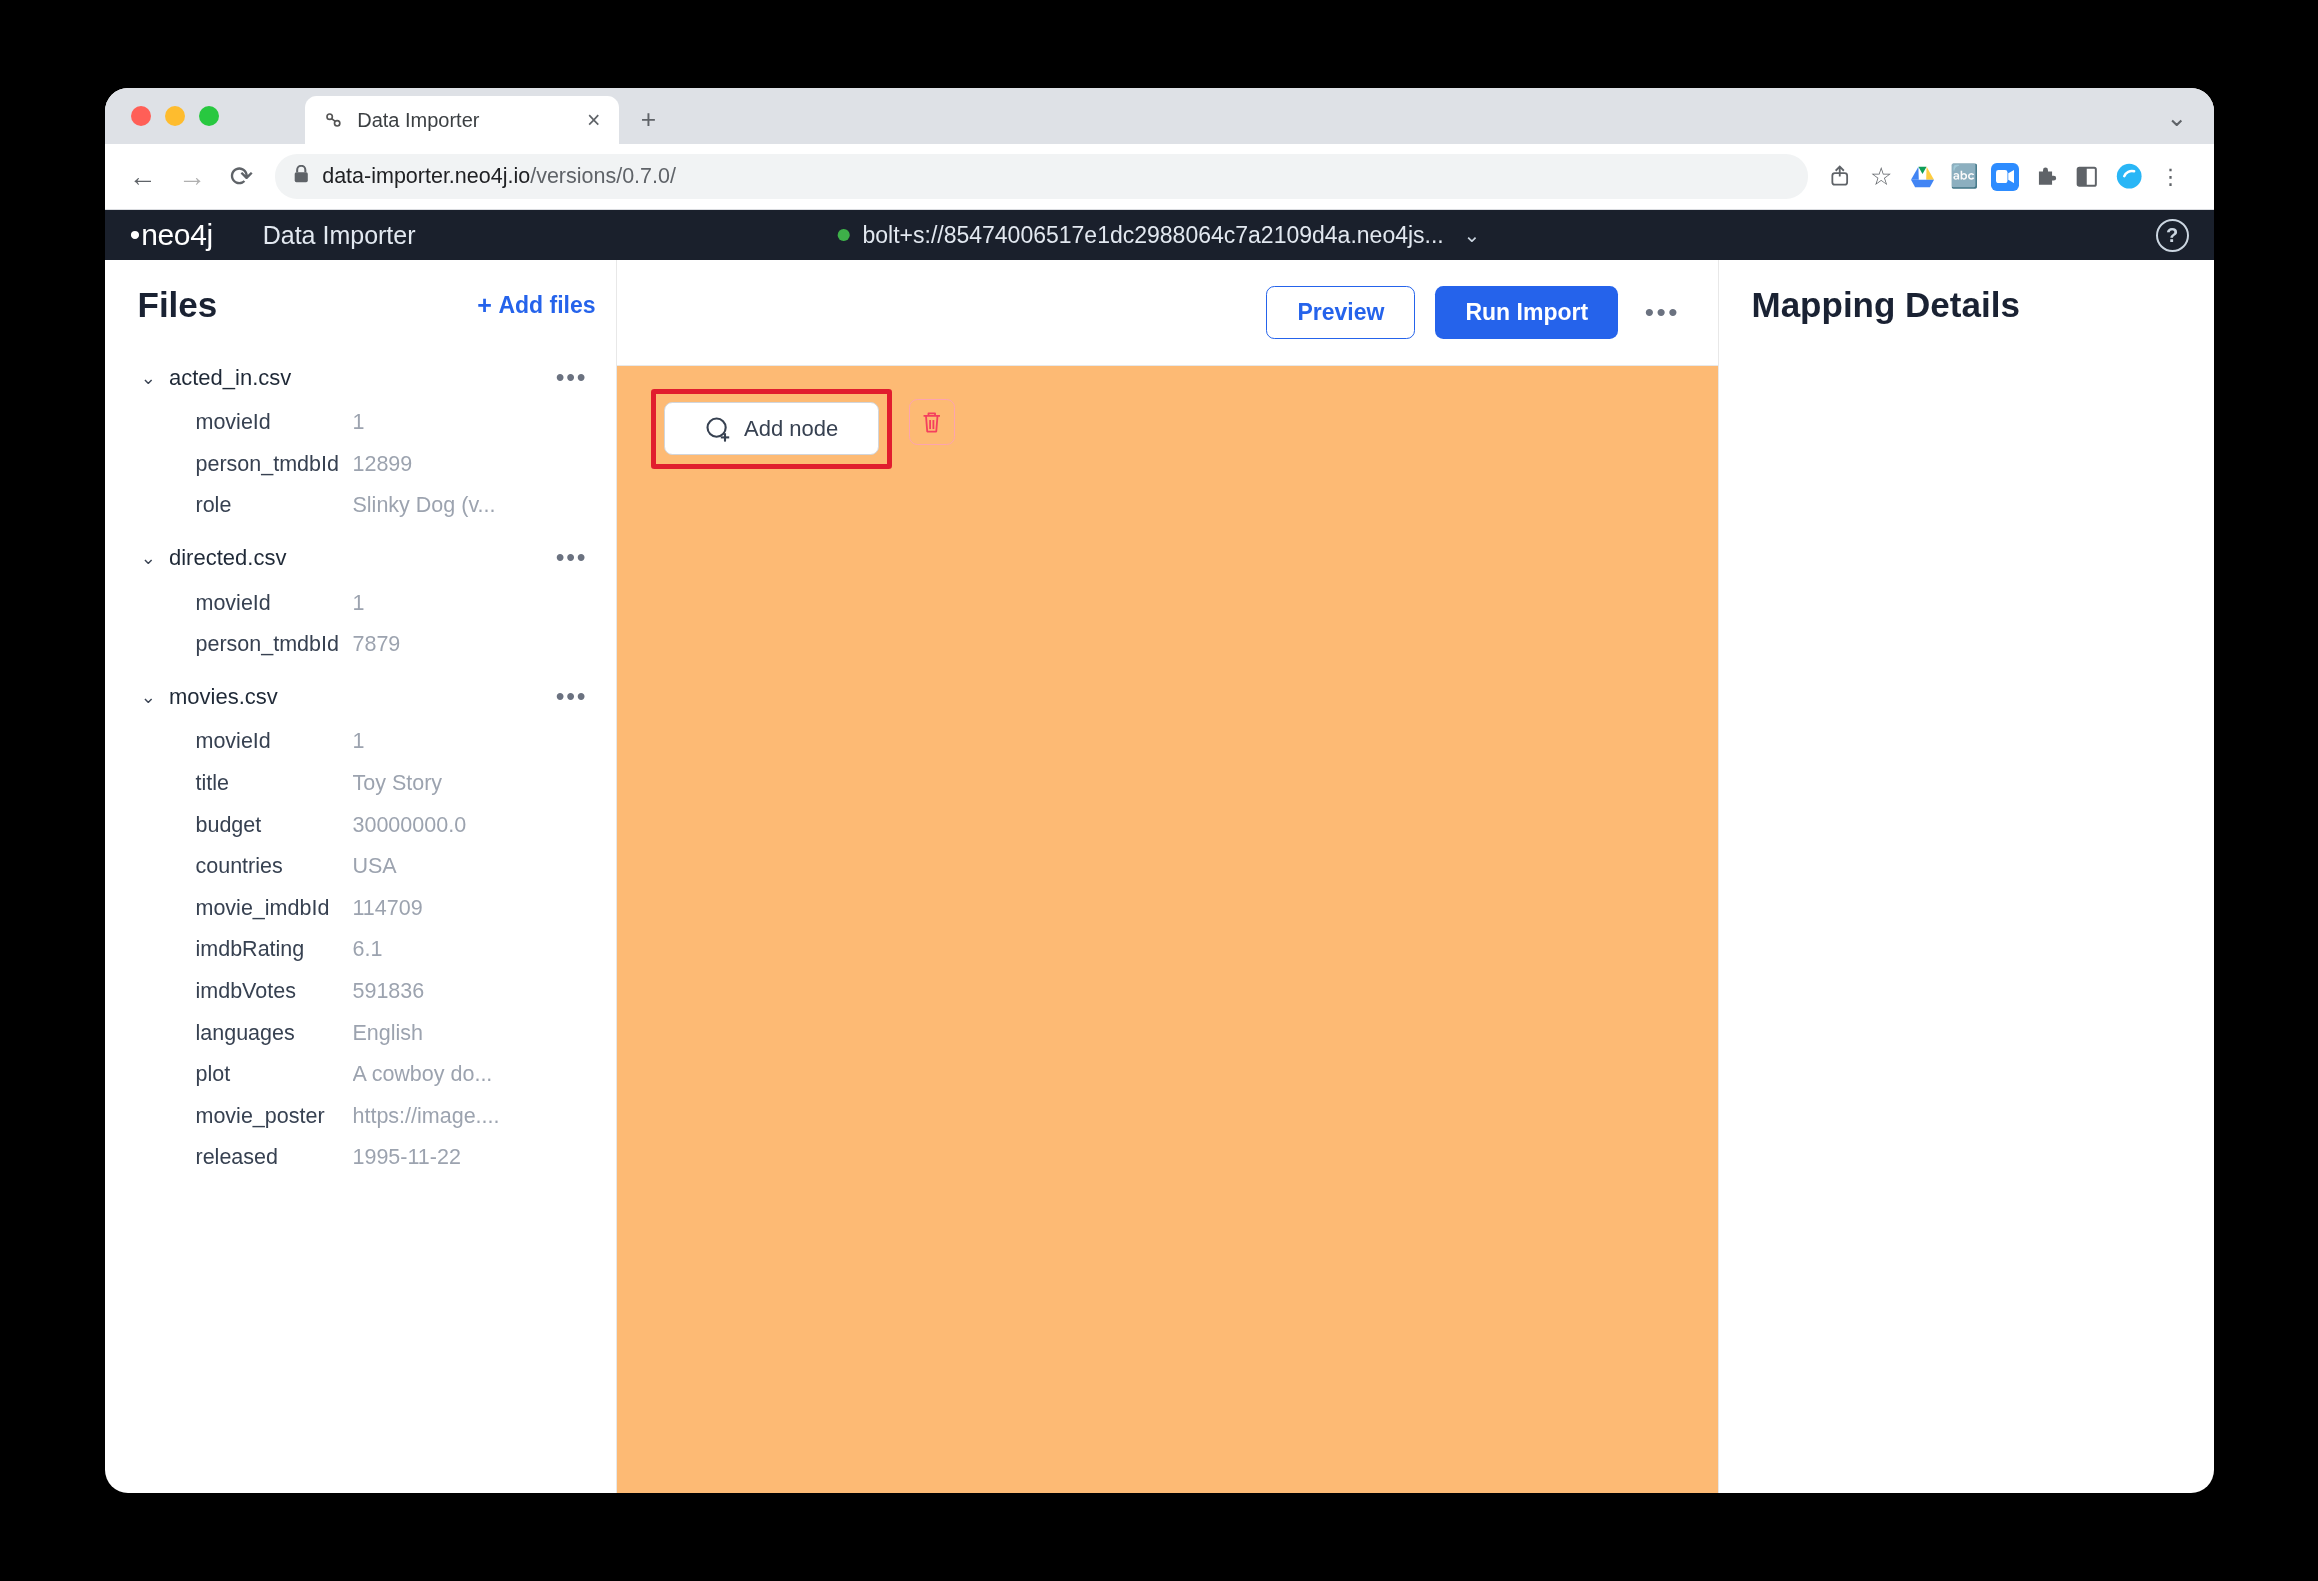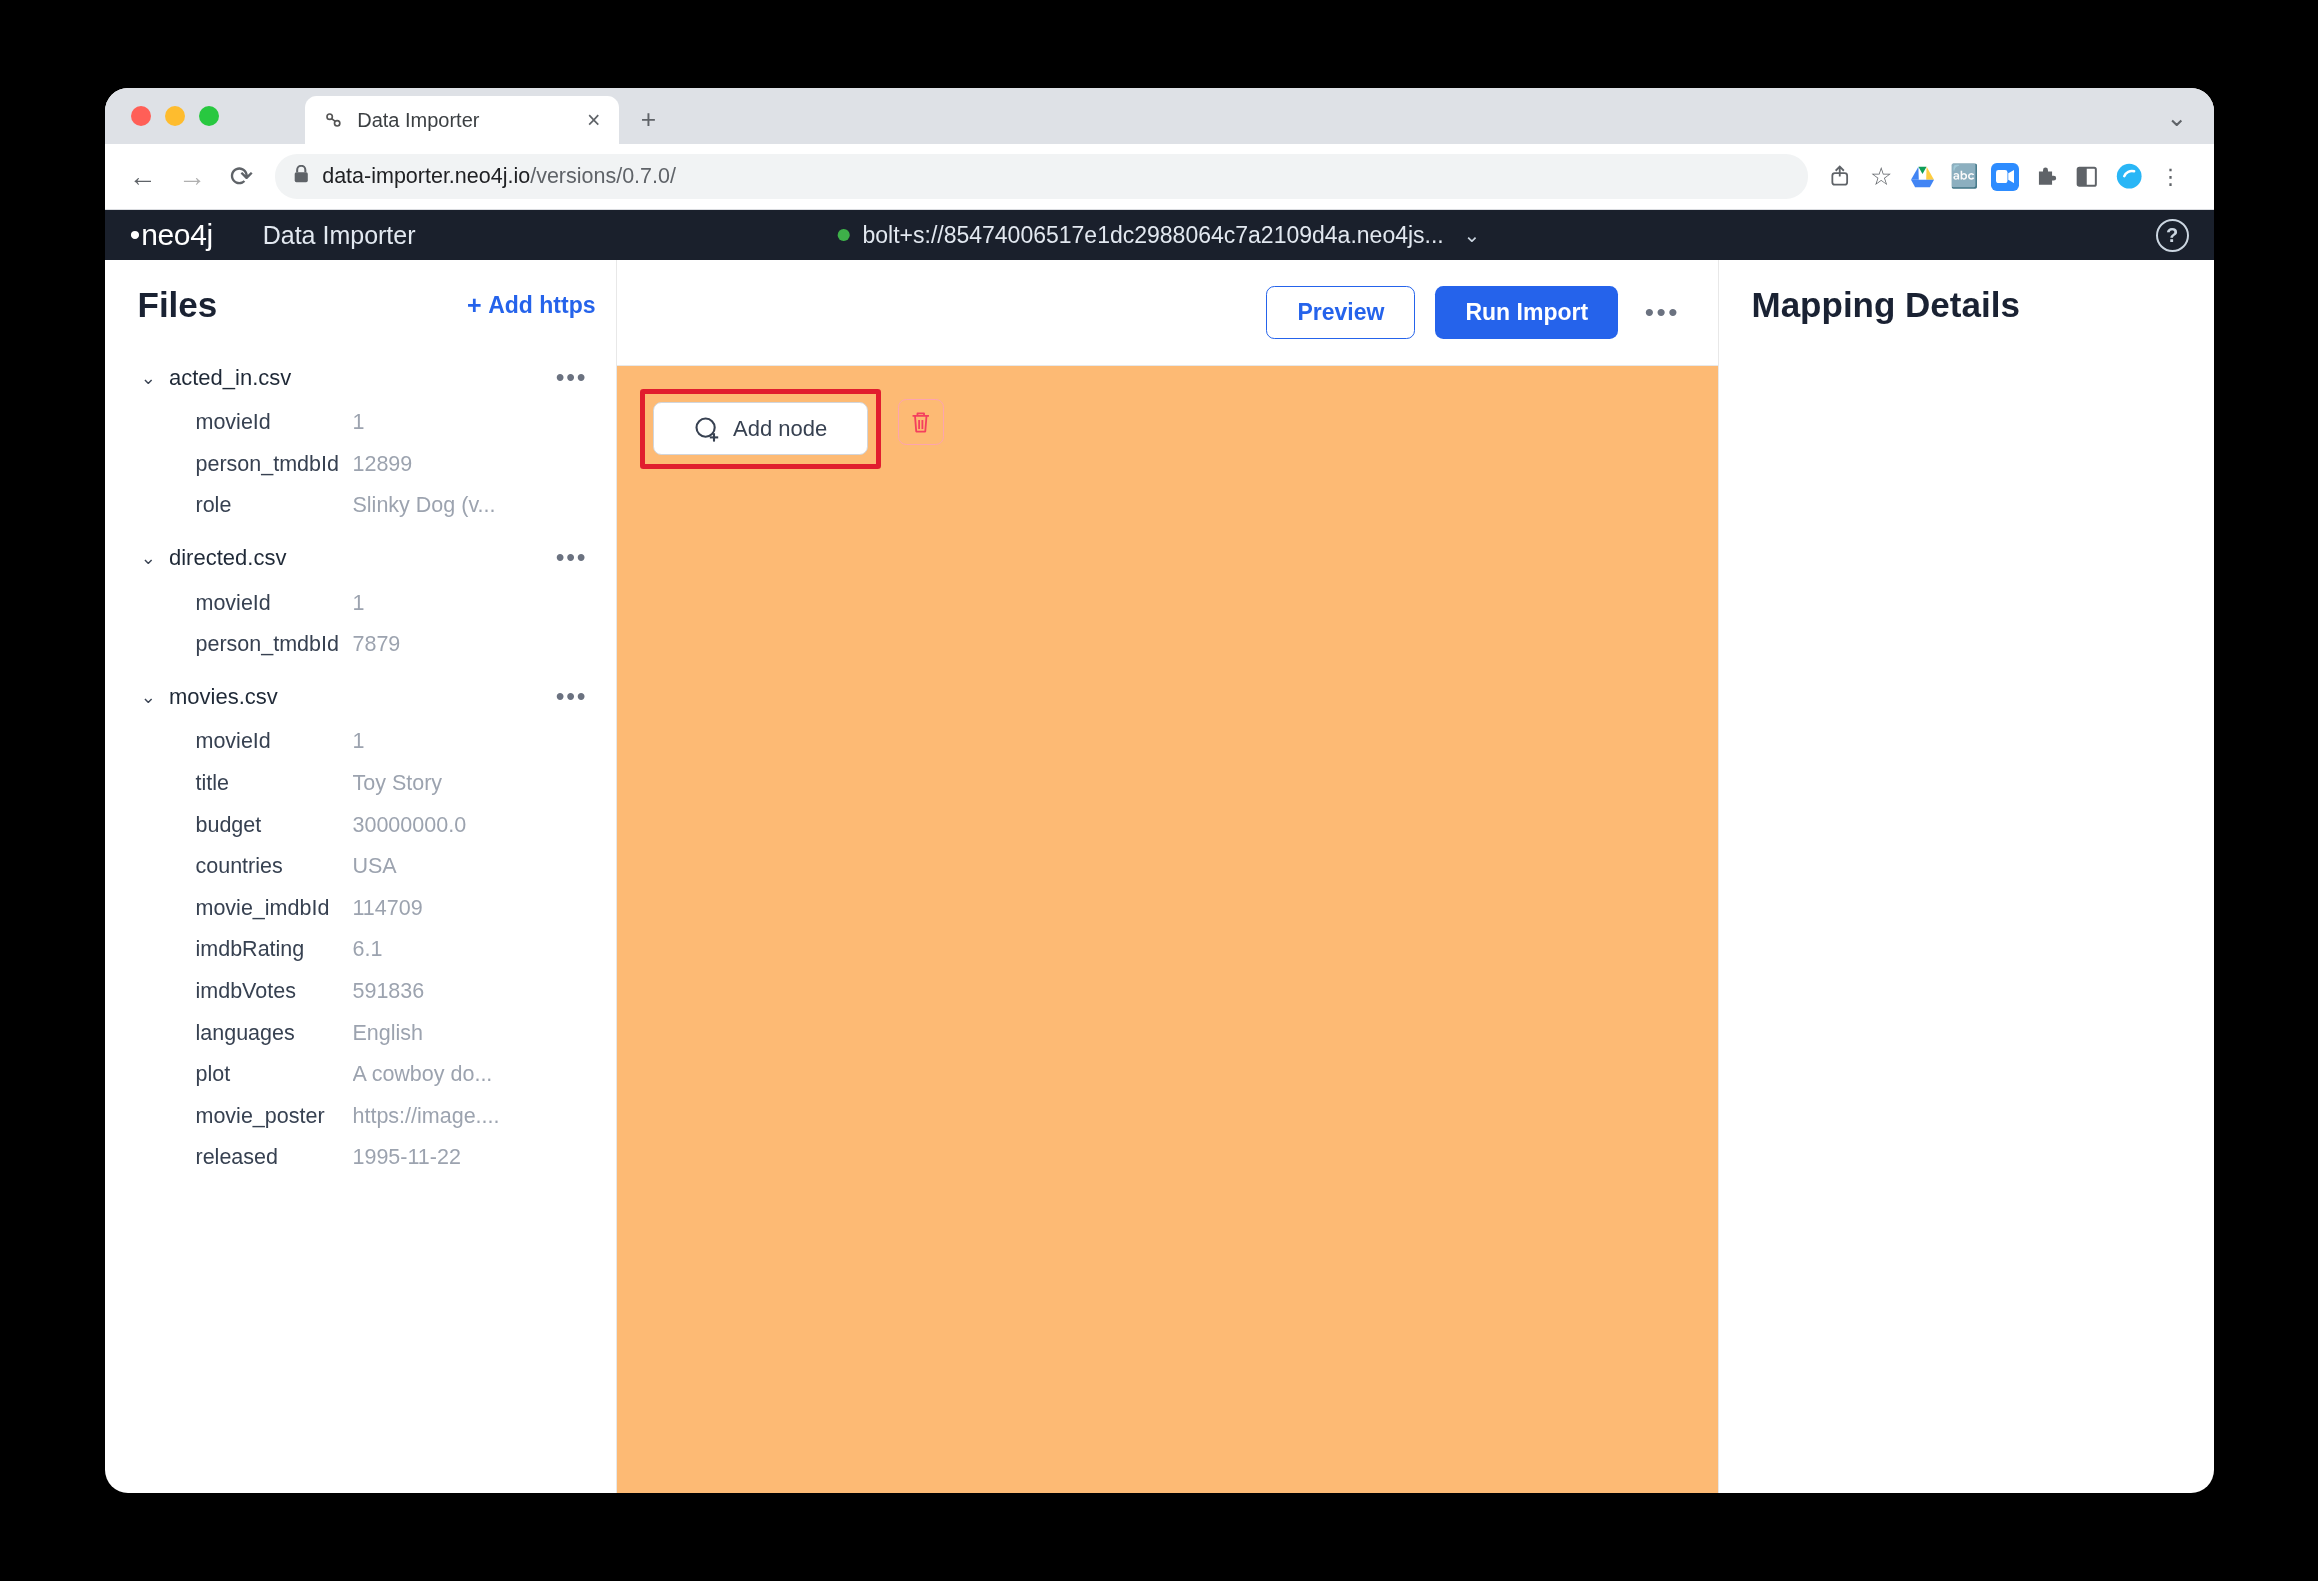--- a/index.html
+++ b/index.html
@@ -155,21 +155,21 @@
     padding: 0 31px;
   }
   .btn {
     height:53px; padding:0 30px; border-radius:8.3px; font-size:23px; font-weight:600;
     display:flex;align-items:center;justify-content:center; cursor:pointer;
   }
   .btn-outline { border:1.7px solid #2563eb; color:#2563eb; background:#fff; }
   .btn-primary { background:#2563eb; color:#fff; }
   .toolbar-more { color:#6b7280; font-size:26.4px; letter-spacing:2.5px; padding:0 6.6px;}
   .canvas-tools {
-    padding: 23px 0 0 23px;
+    padding: 23px 0 0 34px;
     display:flex; align-items:flex-start; gap:16.5px;
   }
   .add-node-frame {
     border: 5px solid #e11d2e;
     padding: 8.3px;
     border-radius:3.3px;
   }
   .add-node-btn {
     height:53px; width:215px;
     background:#fff; border:1.7px solid #d1d5db; border-radius:8.3px;
@@ -299,21 +299,21 @@
     <div class="help-icon">?</div>
   </div>
 
   <div class="app-body">
 
     <div class="left-panel">
       <div class="panel-header">
         <div class="panel-title">Files</div>
         <div class="add-files-btn">
           <span style="font-size:25px;font-weight:700">+</span>
-          <span>Add https</span>
+          <span>Add files</span>
         </div>
       </div>
       <div id="file-list">
           <div class="file-block">
             <div class="file-head">
               <span class="file-chev">⌄</span>
               <span class="file-name">acted_in.csv</span>
               <span class="file-more">•••</span>
             </div>
             <div class="field-list">

